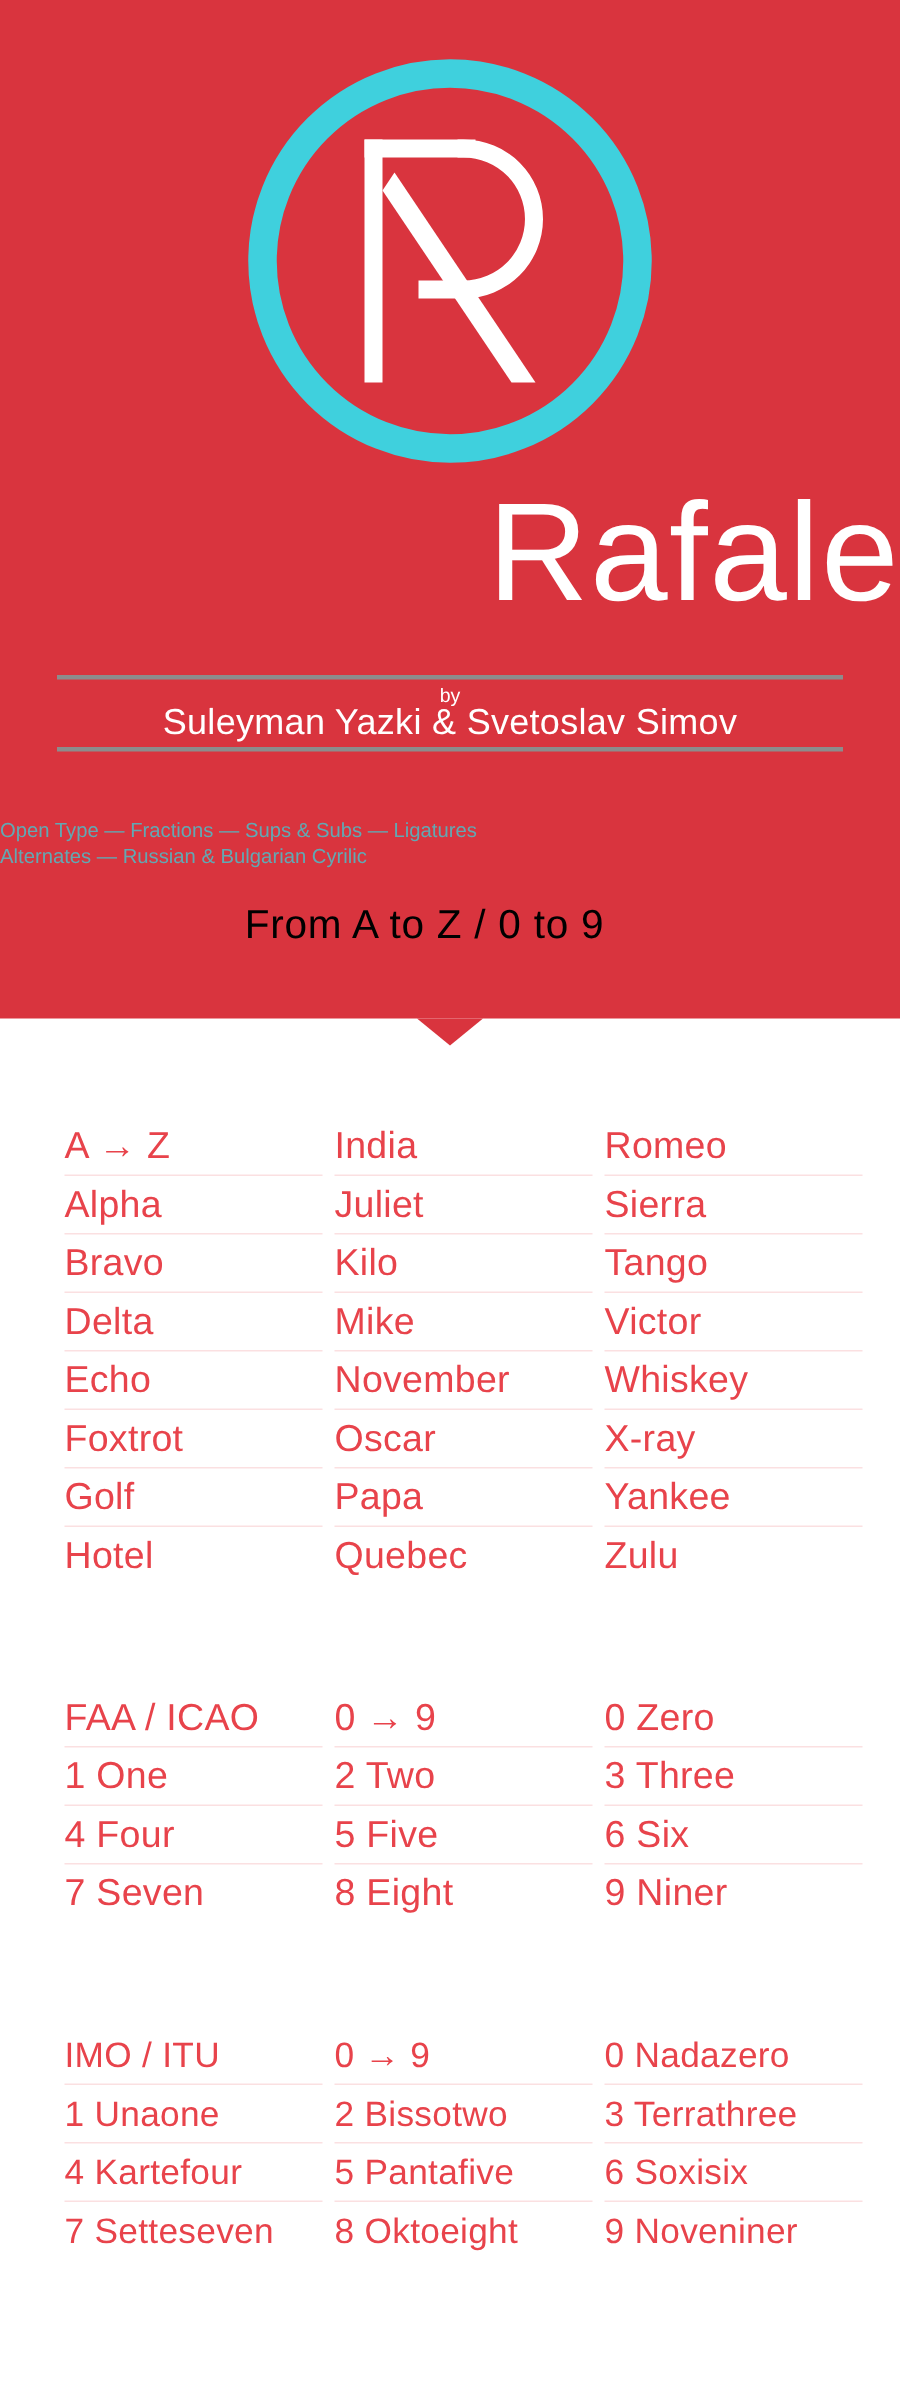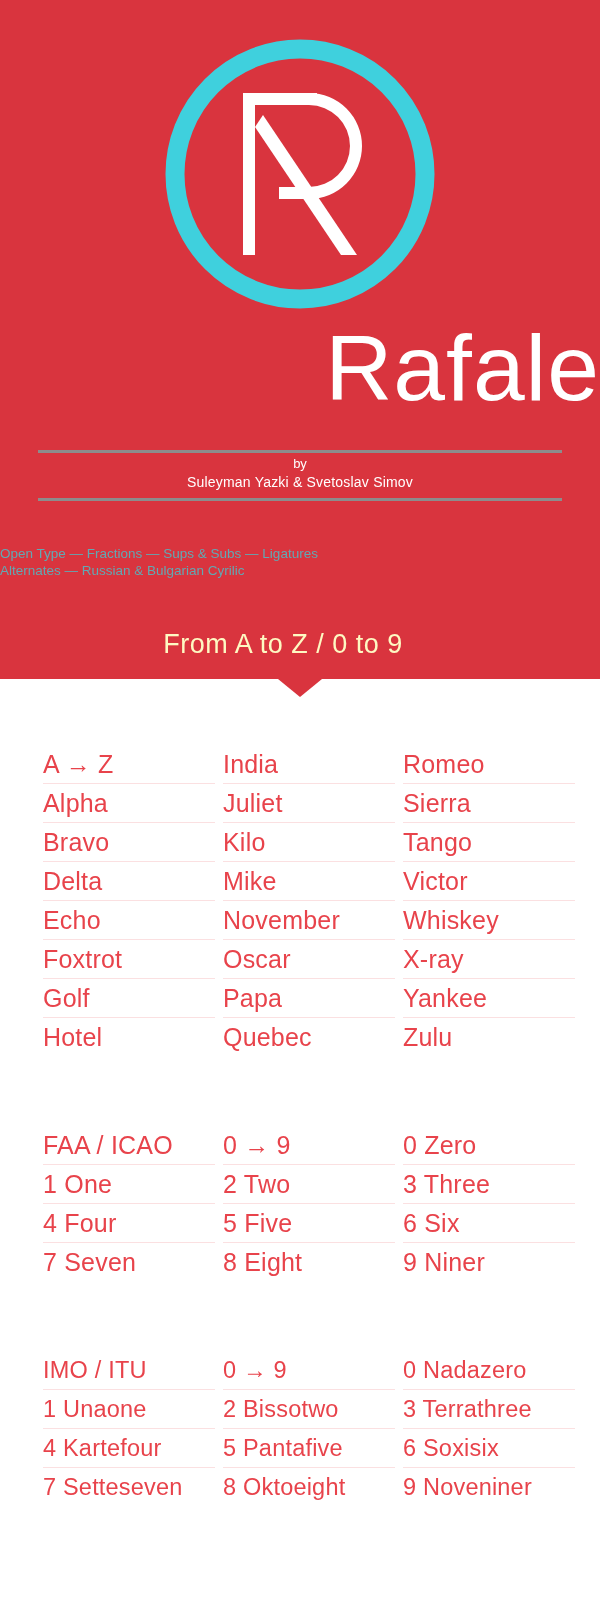--- a/index.html
+++ b/index.html
@@ -77,44 +77,44 @@
     padding: 4px 0 5px 0;
   }
   .credit-by {
     color: #ffffff;
     font-size: 13px;
     line-height: 14px;
     font-weight: 400;
   }
   .credit-names {
     color: #ffffff;
-    font-size: 14px;
+    font-size: 24px;
     line-height: 22px;
     font-weight: 400;
     letter-spacing: 0.2px;
   }
 
   .features {
     position: absolute;
     left: 0;
     top: 545px;
     width: 600px;
     color: #62a8b3;
     font-size: 13.5px;
     line-height: 17px;
     font-weight: 400;
   }
 
   .tagline {
     position: absolute;
     left: 0;
-    top: 628px;
+    top: 600px;
     width: 566px;
     text-align: center;
-    color: #fef9c3;
+    color: #000000;
     font-size: 27px;
     line-height: 32px;
     font-weight: 300;
     letter-spacing: 0.5px;
   }
 
   
   .tables {
     position: absolute;
     left: 0;

